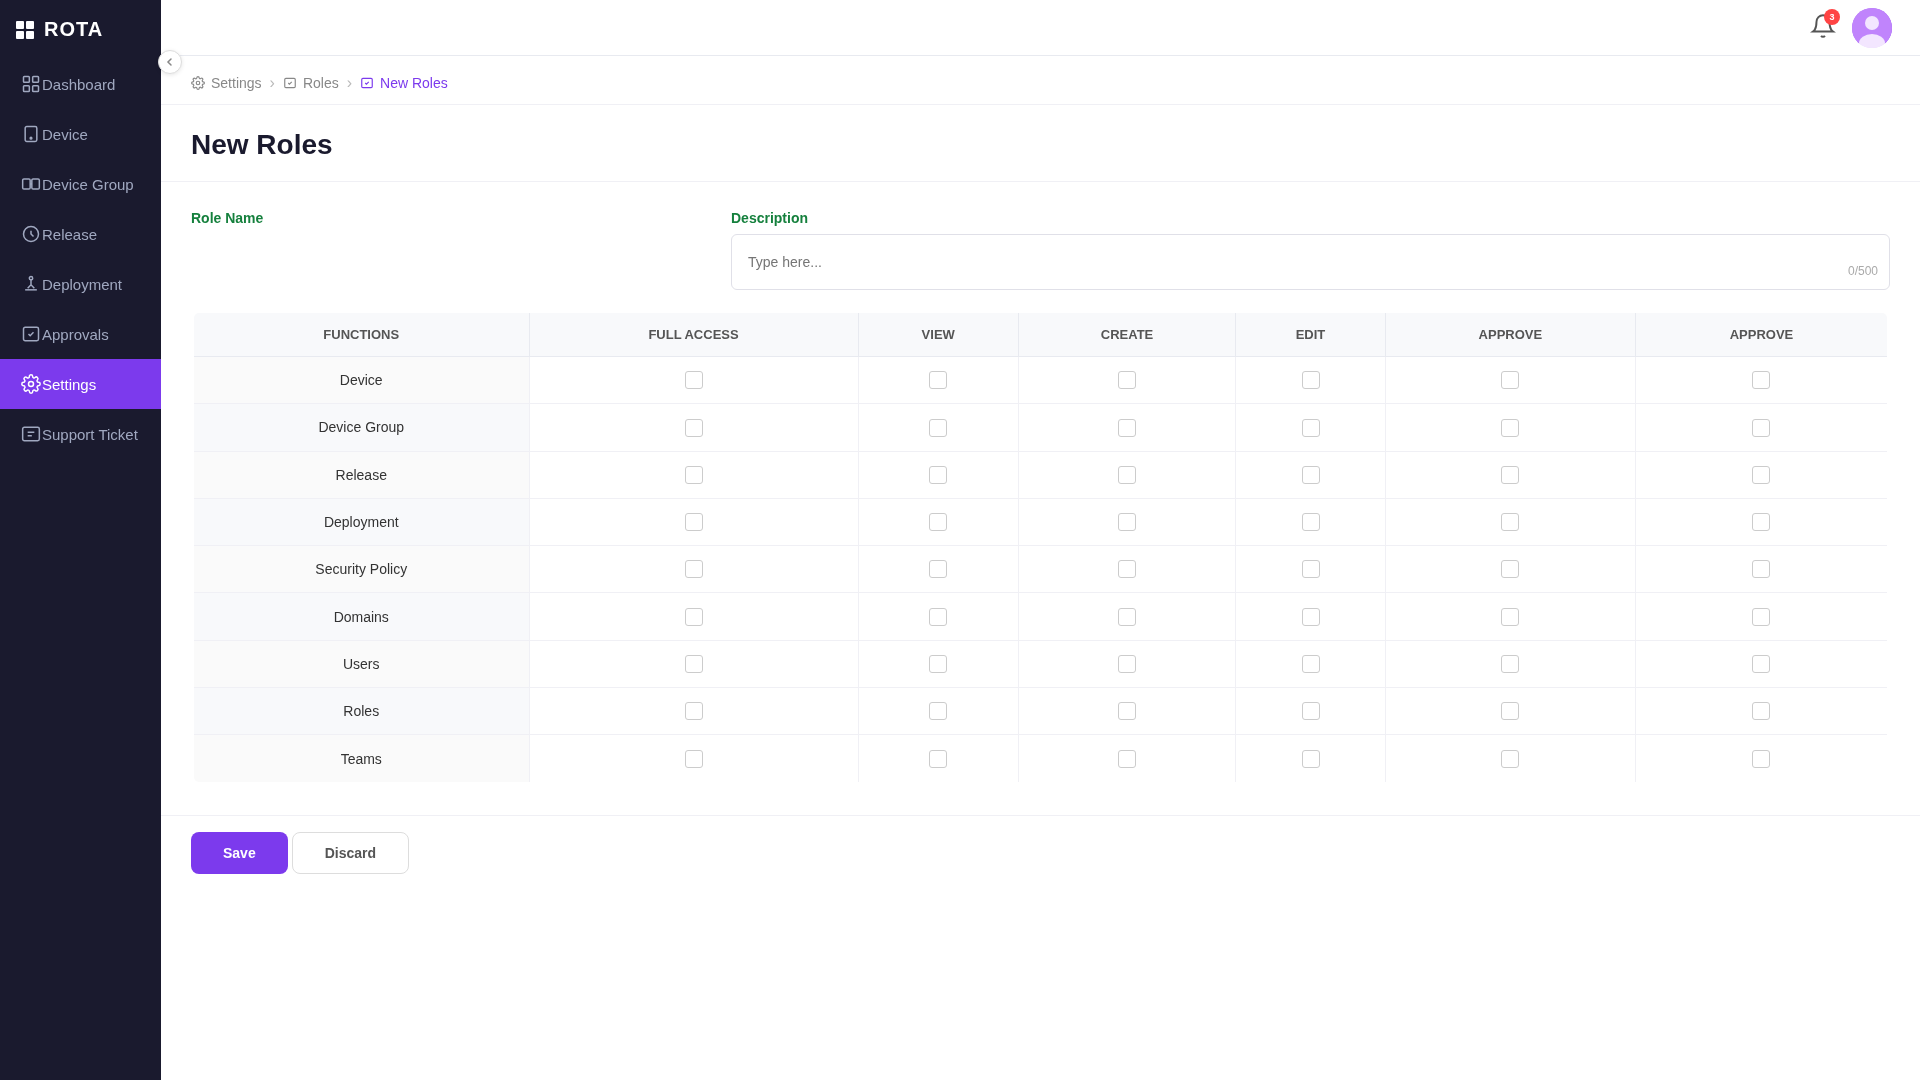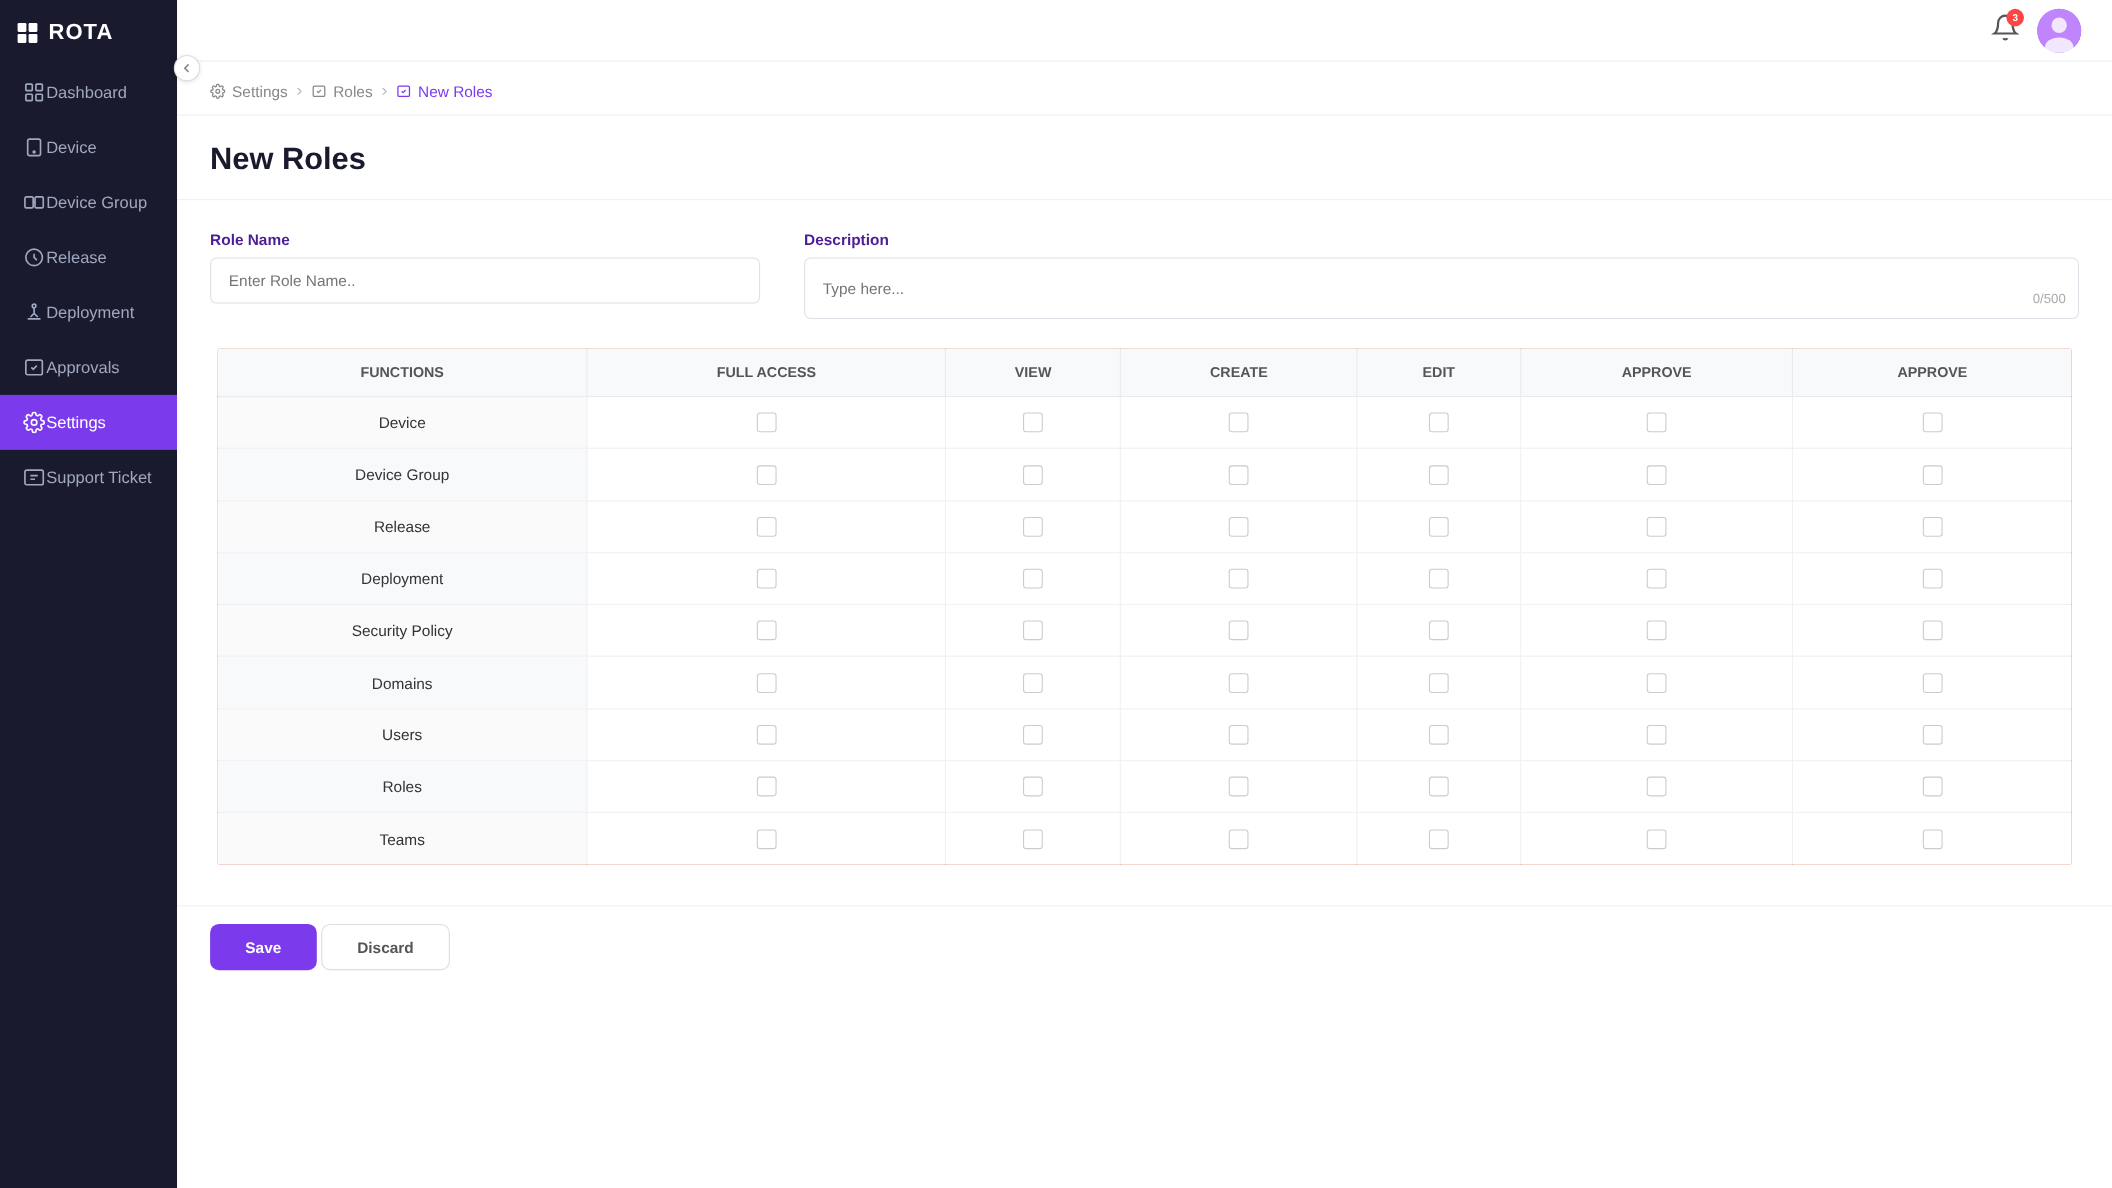--- a/index.html
+++ b/index.html
@@ -186,21 +186,21 @@
     .form-group {
       display: flex;
       flex-direction: column;
       gap: 8px;
     }
     .form-group.role-name { width: 500px; }
     .form-group.description { flex: 1; }
     .form-label {
       font-size: 14px;
       font-weight: 600;
-      color: #4c1d95;
+      color: #15803d;
     }
     .form-input {
       border: 1px solid #e0e0e8;
       border-radius: 6px;
       padding: 12px 16px;
       font-size: 14px;
       color: #555;
       outline: none;
       width: 100%;
       background: #fff;
@@ -228,21 +228,21 @@
       resize: none;
     }
 
     
     .permissions-section {
       padding: 0 30px 30px;
     }
     .permissions-table {
       width: 100%;
       border-collapse: collapse;
-      border: 7px solid #c2410c;
+      border: 3px solid #c2410c;
       border-radius: 8px;
       overflow: hidden;
     }
     .permissions-table th {
       background: #f8f9fb;
       padding: 14px 10px;
       text-align: center;
       font-size: 13px;
       font-weight: 600;
       color: #555;
@@ -465,21 +465,20 @@
       </span>
     </div>
 
     <div class="page-header">
       <h1 class="page-title">New Roles</h1>
     </div>
 
     <div class="form-section">
       <div class="form-group role-name">
         <label class="form-label">Role Name</label>
-        <input type="text" class="form-input" placeholder="Enter Role Name.." style="">
       </div>
       <div class="form-group description">
         <label class="form-label">Description</label>
         <div class="description-wrapper">
           <input type="text" class="desc-input form-input" placeholder="Type here..." style="">
           <span class="char-count">0/500</span>
         </div>
       </div>
     </div>
 

